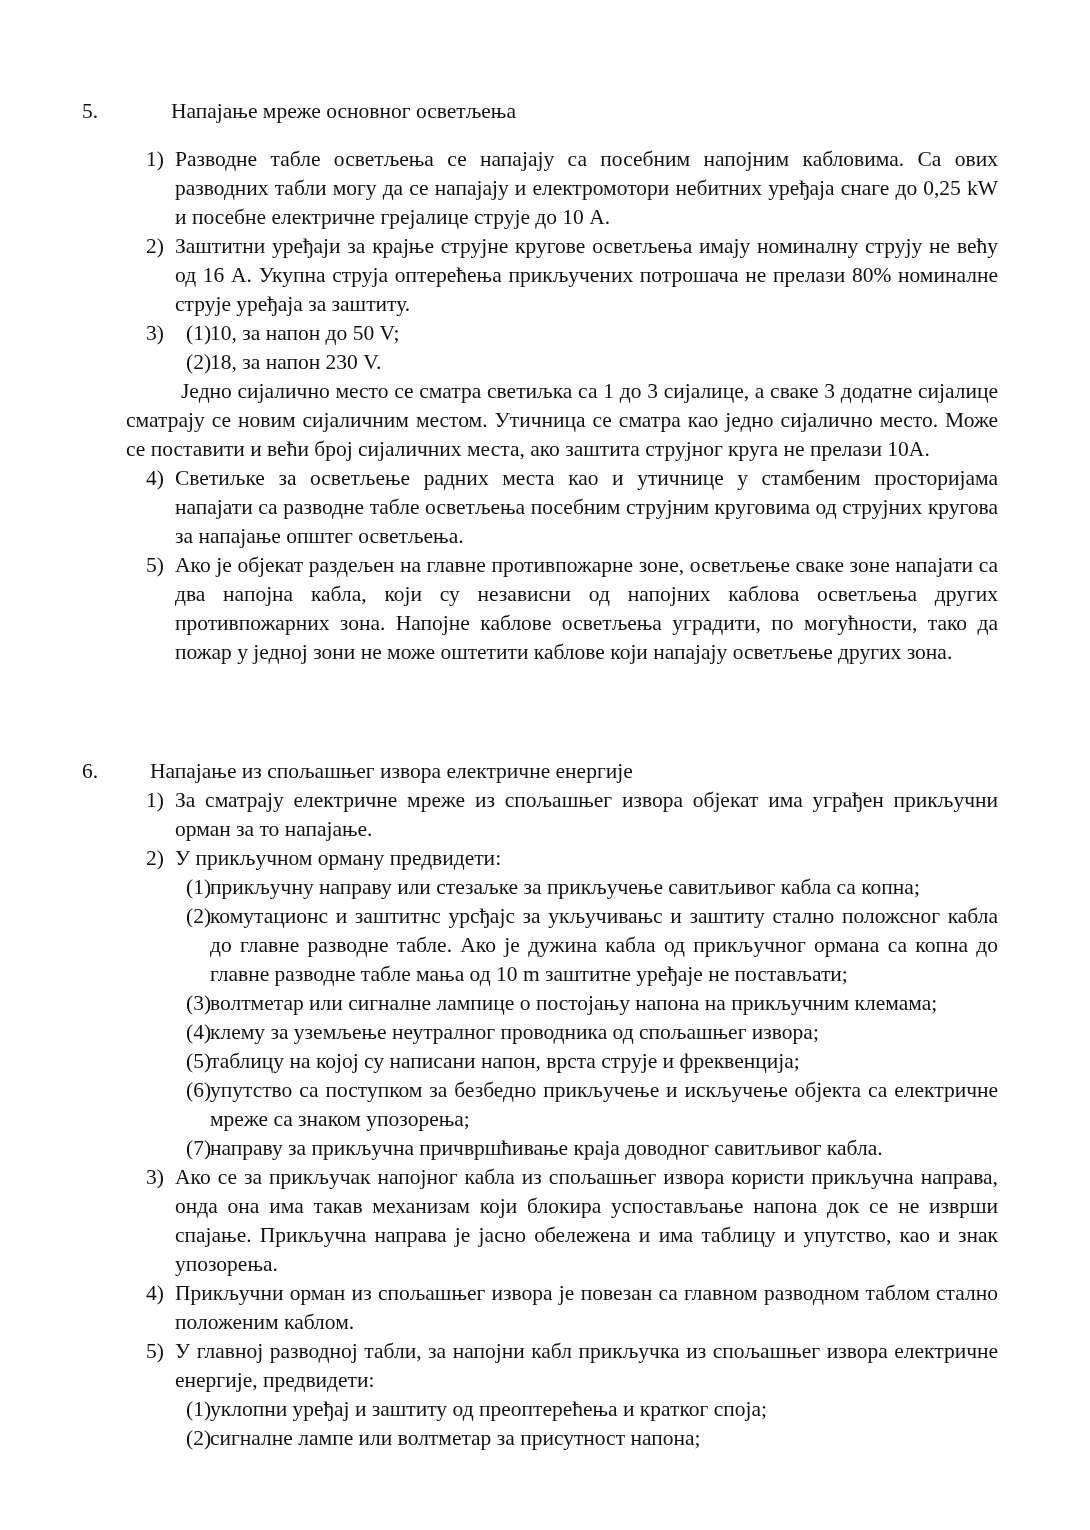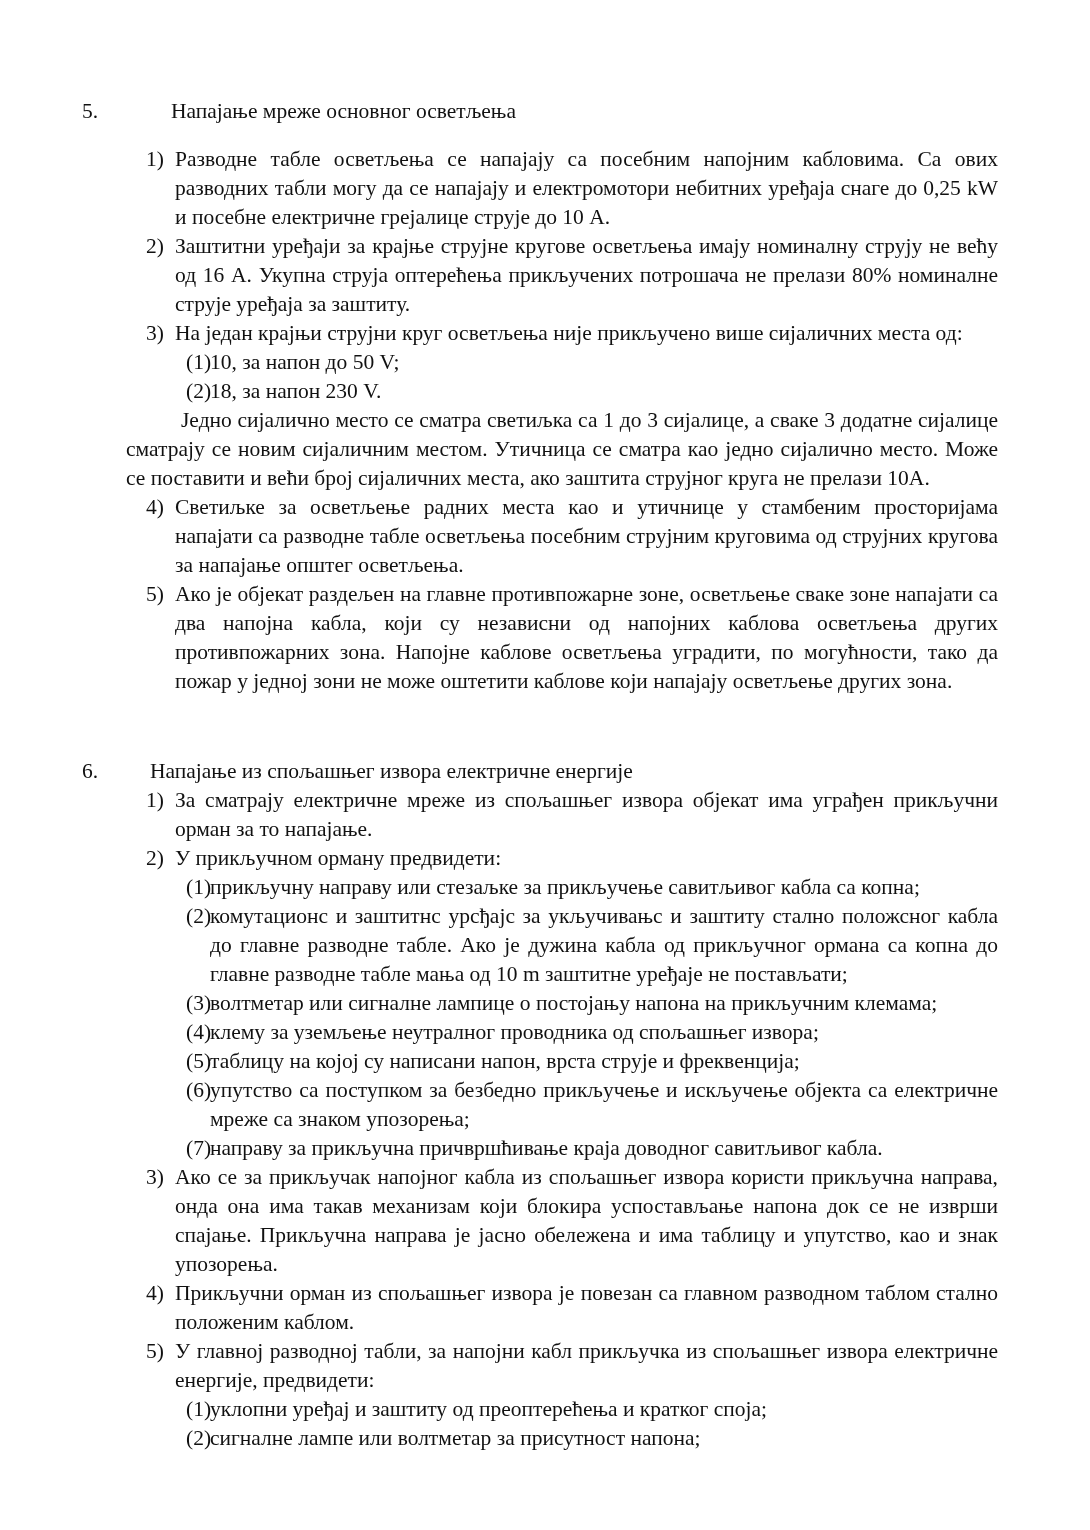--- a/index.html
+++ b/index.html
@@ -35,21 +35,20 @@
     <div class="item">
       <span class="num">1)</span>
       <div>Разводне табле осветљења се напајају са посебним напојним кабловима. Са ових разводних табли могу да се напајају и електромотори небитних уређаја снаге до 0,25 kW и посебне електричне грејалице струје до 10 А.</div>
     </div>
     <div class="item">
       <span class="num">2)</span>
       <div>Заштитни уређаји за крајње струјне кругове осветљења имају номиналну струју не већу од 16 А. Укупна струја оптерећења прикључених потрошача не прелази 80% номиналне струје уређаја за заштиту.</div>
     </div>
     <div class="item">
       <span class="num">3)</span>
-      <div>На један крајњи струјни круг осветљења није прикључено више сијаличних места од:</div>
     </div>
     <div class="sub">
       <span class="num">(1)</span>
       <div>10, за напон до 50 V;</div>
     </div>
     <div class="sub">
       <span class="num">(2)</span>
       <div>18, за напон 230 V.</div>
     </div>
     <div class="para">Једно сијалично место се сматра светиљка са 1 до 3 сијалице, а сваке 3 додатне сијалице сматрају се новим сијаличним местом. Утичница се сматра као једно сијалично место. Може се поставити и већи број сијаличних места, ако заштита струјног круга не прелази 10А.</div>

